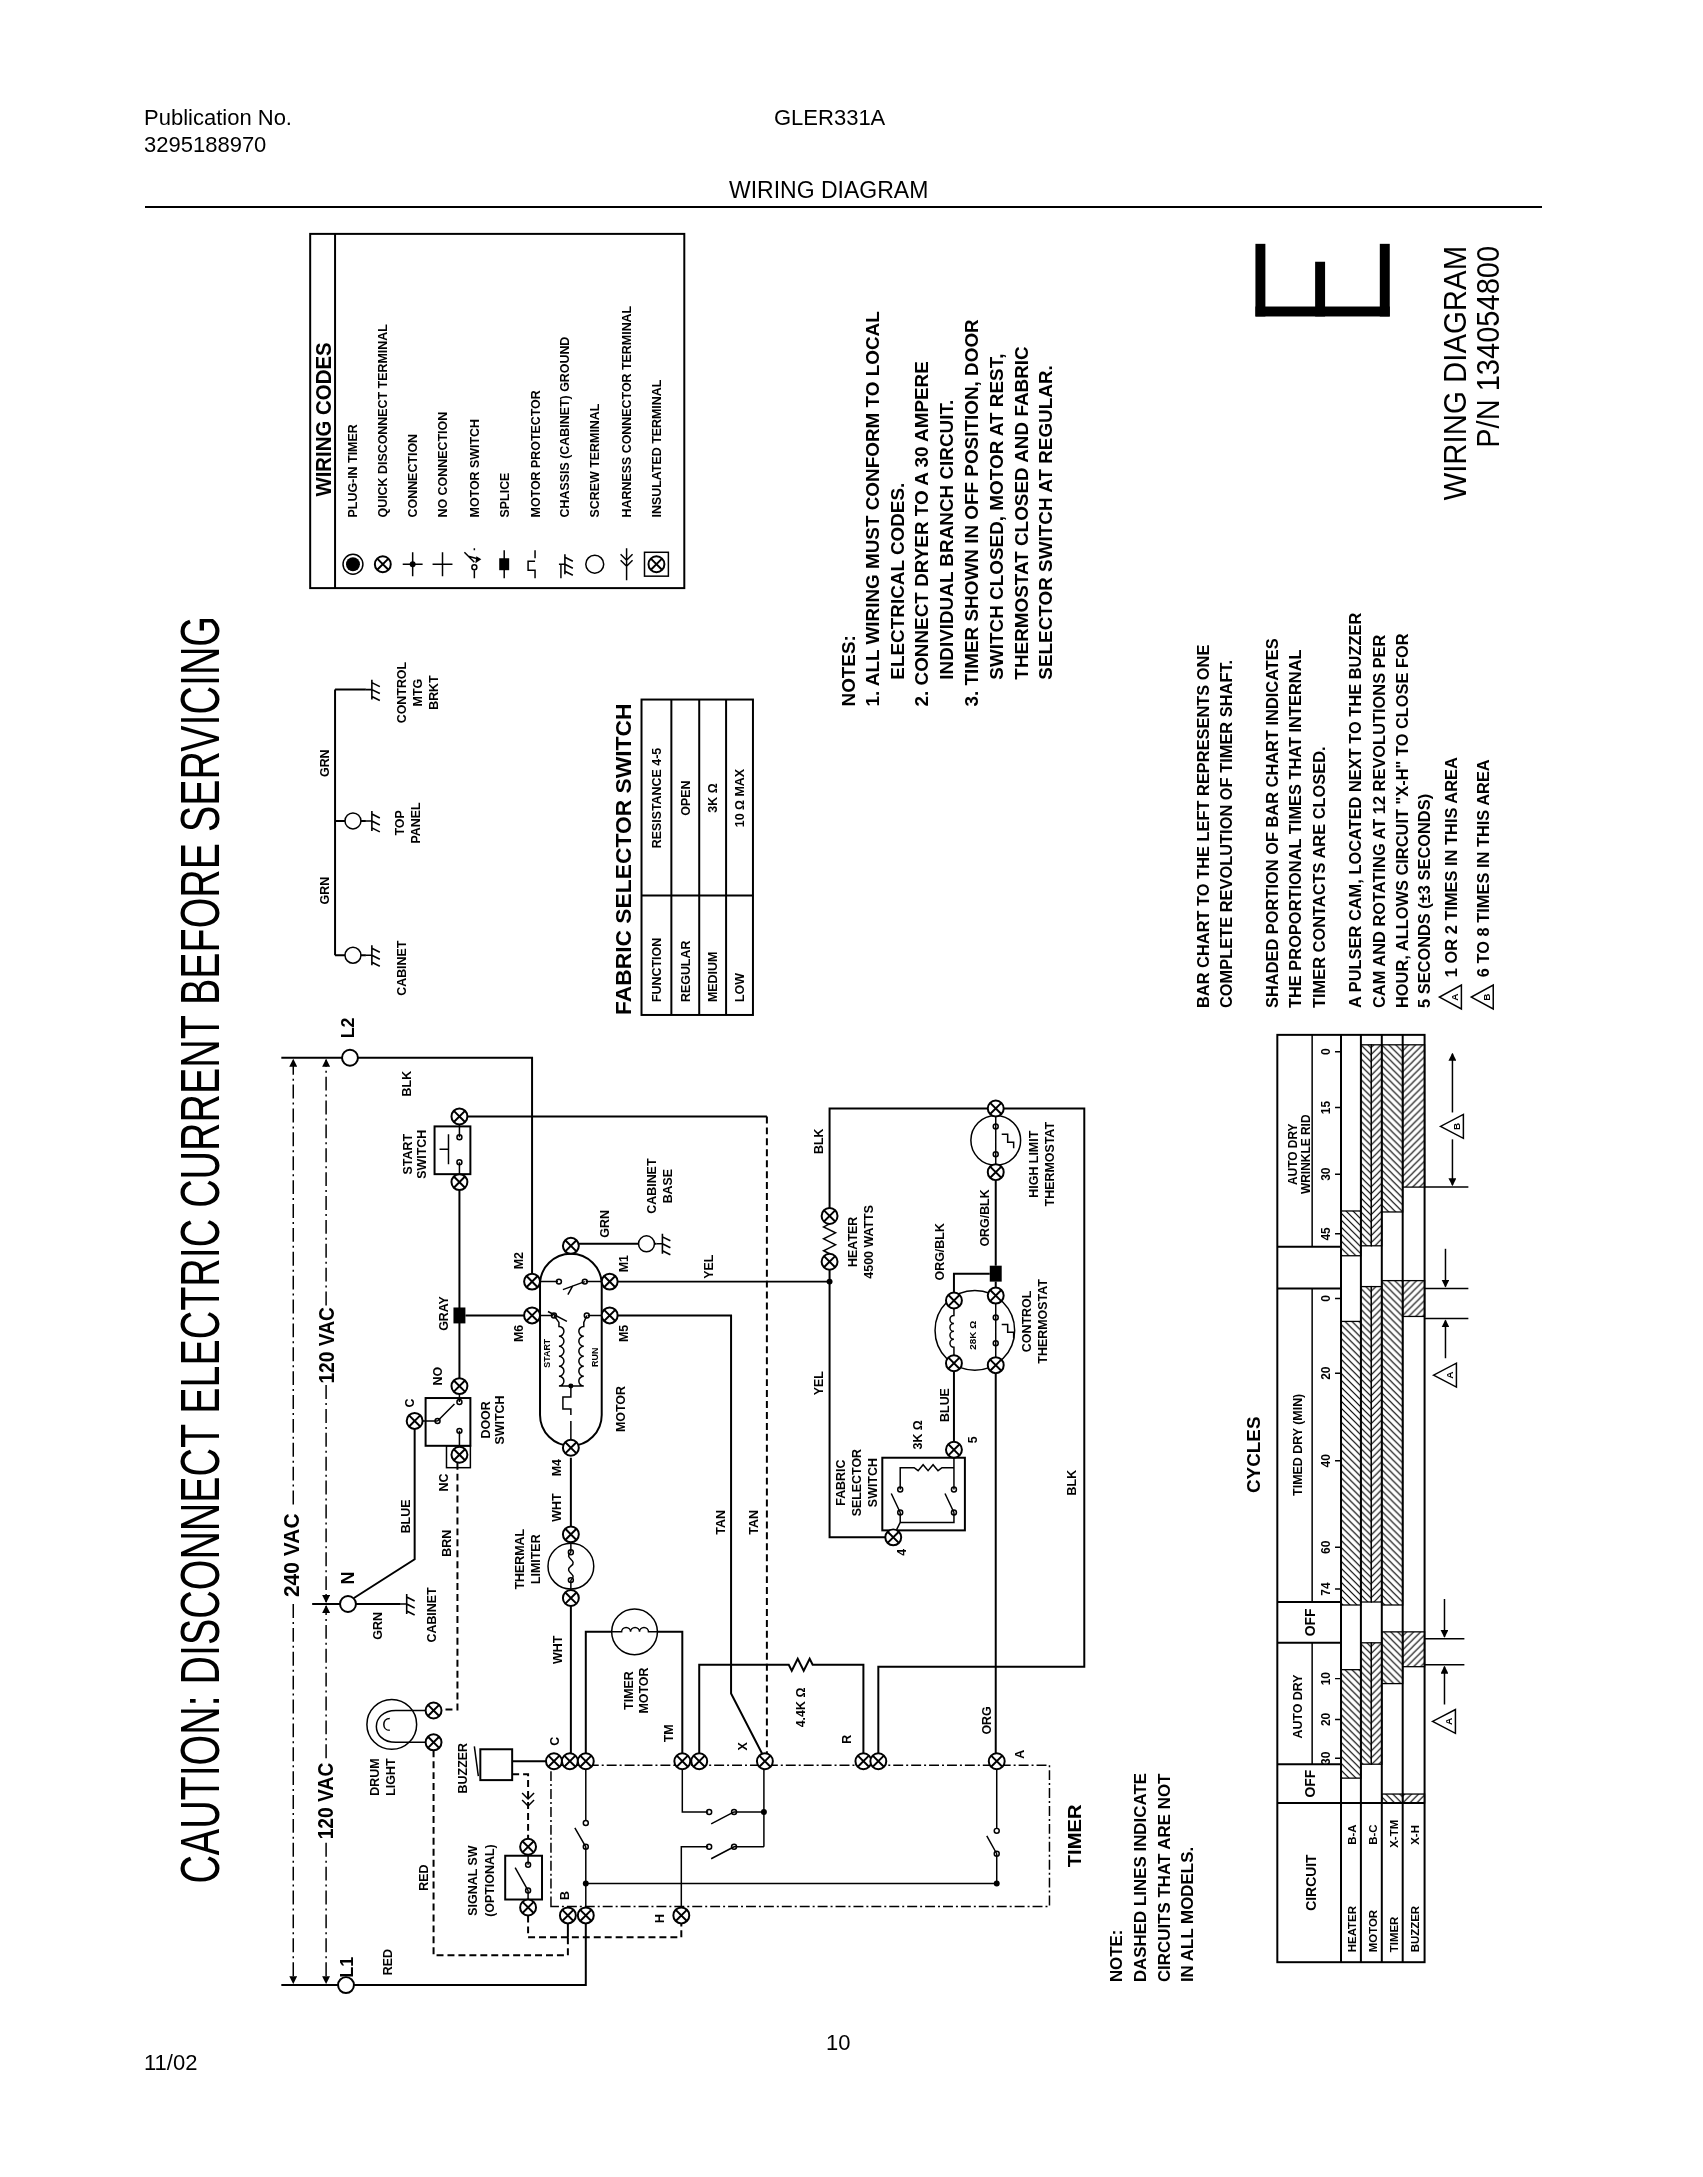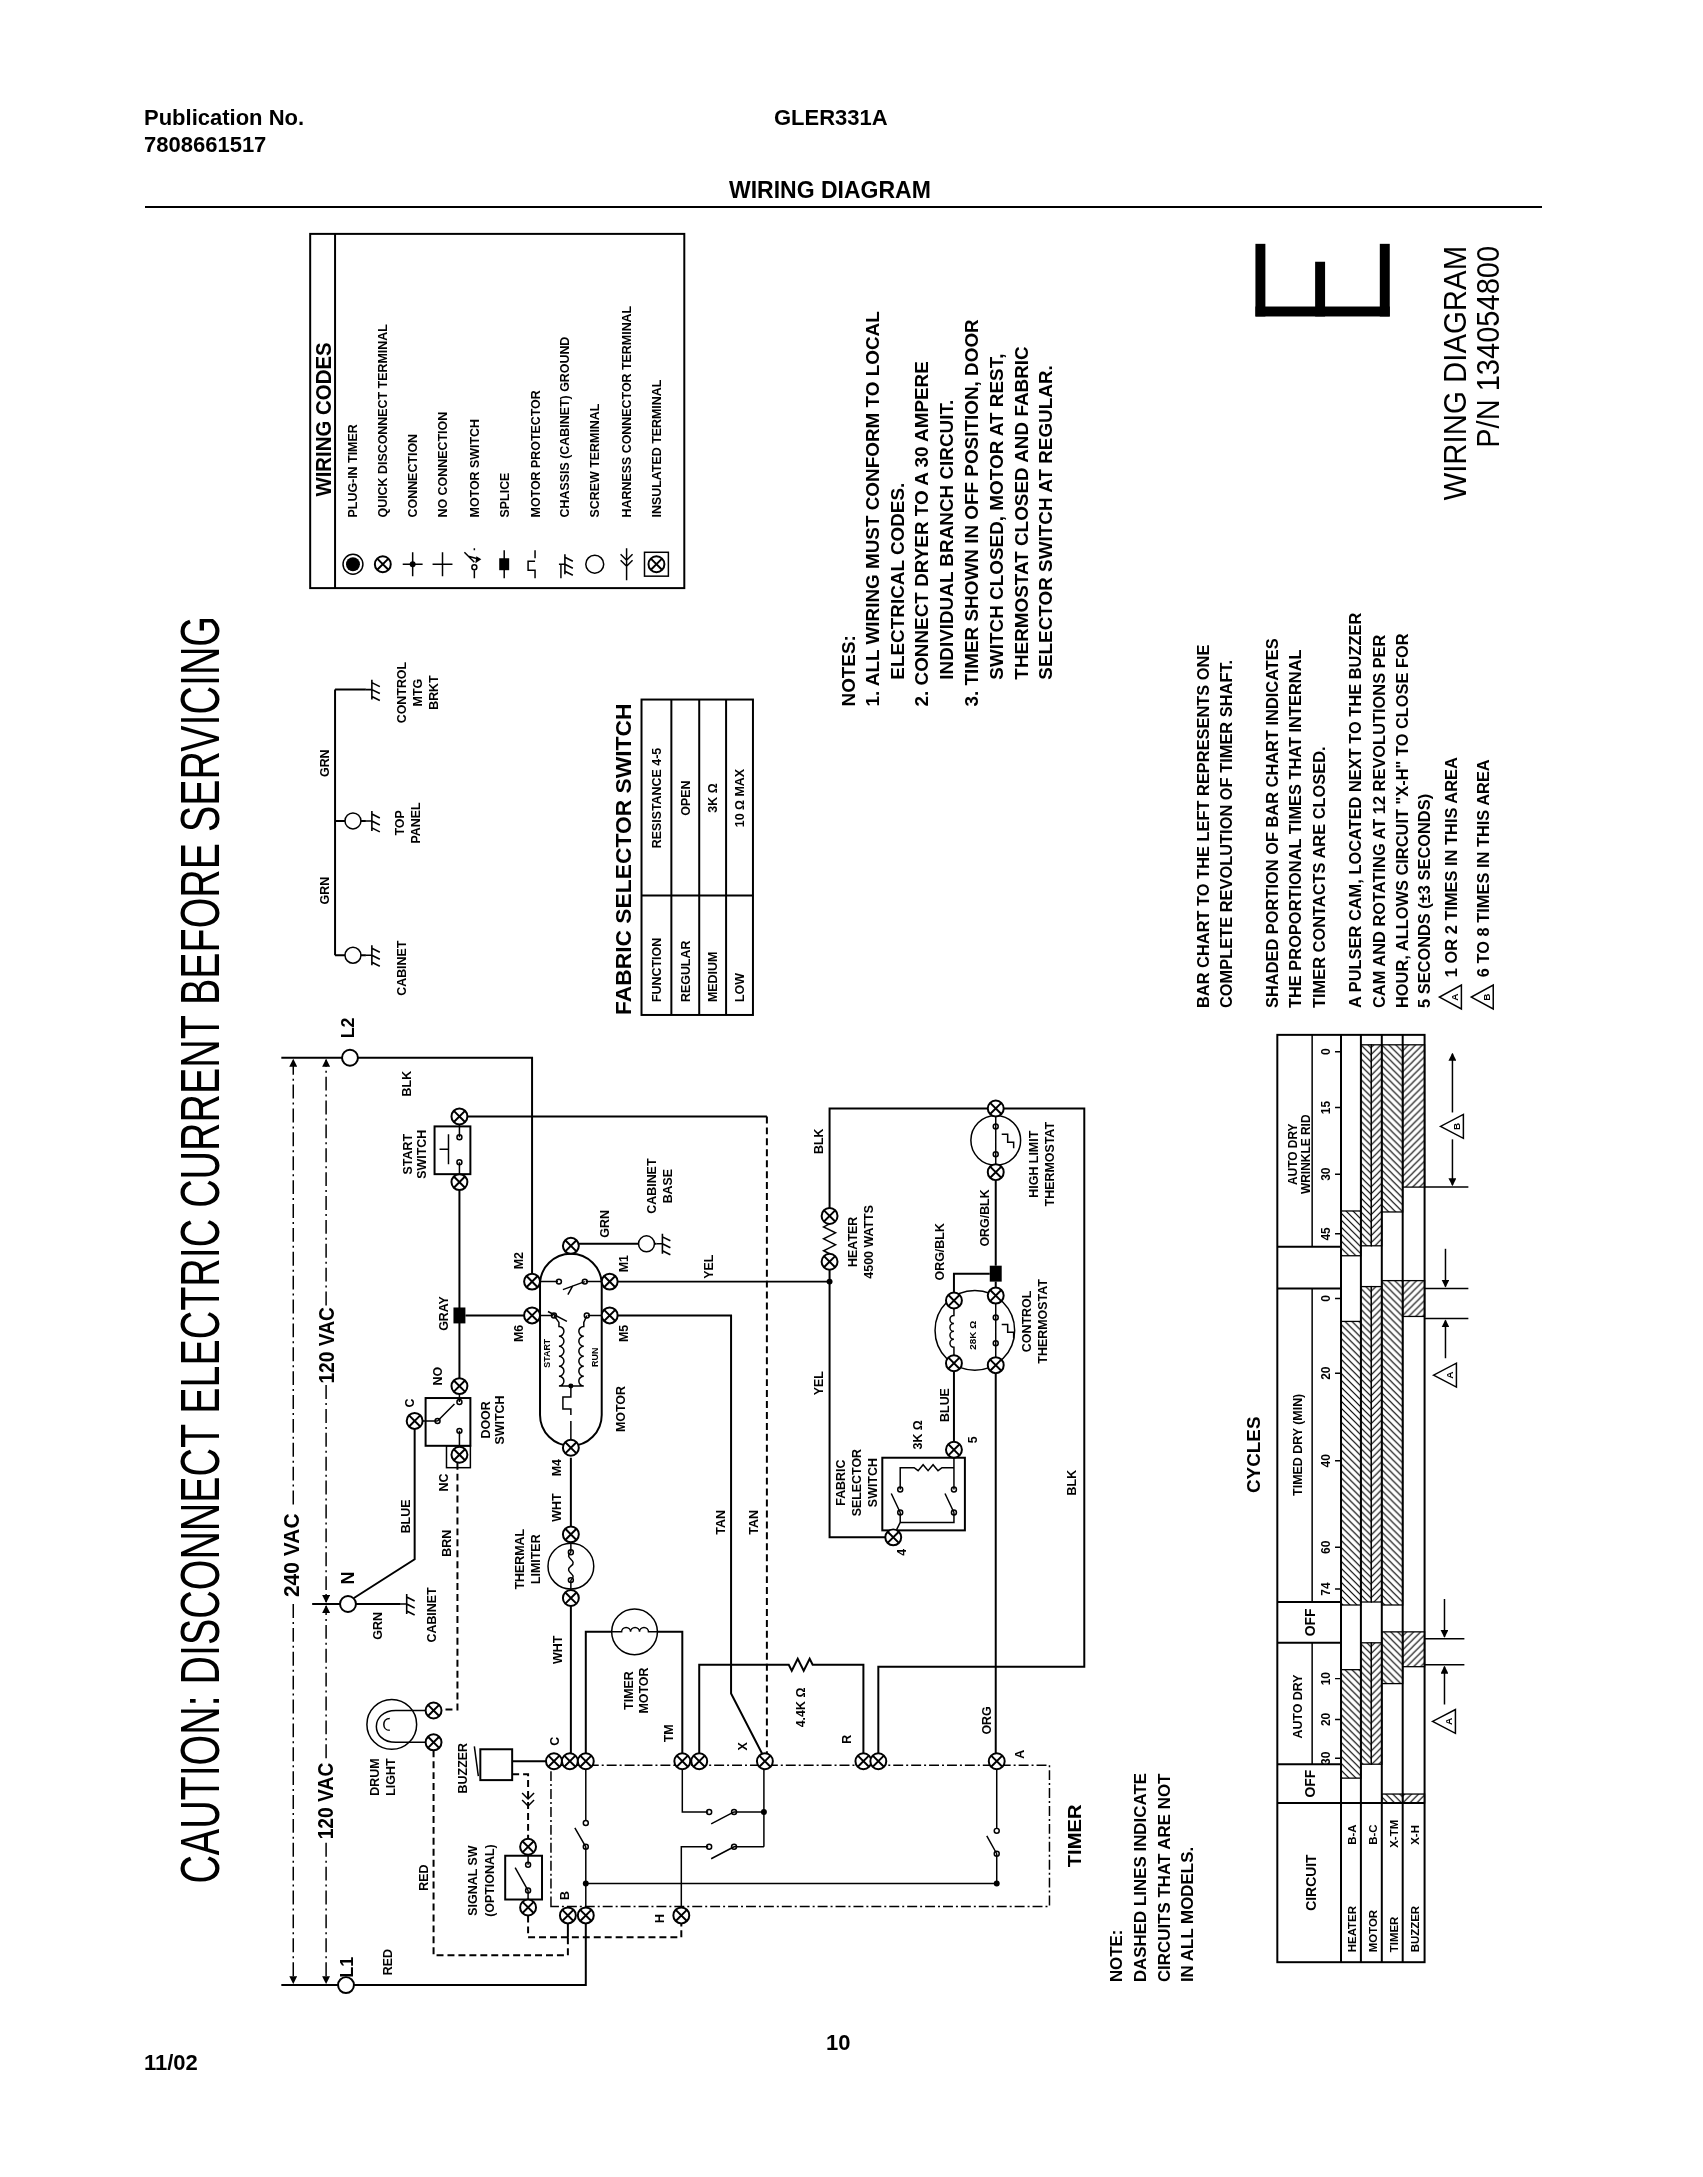--- a/index.html
+++ b/index.html
@@ -1,35 +1,35 @@
 <!DOCTYPE html>
 <html><head>
 <meta charset="utf-8">
 <style>
   html, body { margin: 0; padding: 0; background: #ffffff; }
   body { width: 1703px; height: 2177px; position: relative; overflow: hidden; }
-  .hdr { position: absolute; font-family: "Liberation Sans", sans-serif; color: #000; font-size: 22px; line-height: 26px; white-space: nowrap; font-weight: bold; }
+  .hdr { position: absolute; font-family: "Liberation Sans", sans-serif; color: #000; font-size: 22px; line-height: 26px; white-space: nowrap; }
   .rule { position: absolute; left: 145px; top: 206px; width: 1397px; height: 2px; background: #000; }
   #sheet { position: absolute; left: 145px; top: 211px; }
   .t { font-family: "Liberation Sans", sans-serif; font-weight: 700; font-size: 12.5px; text-anchor: middle; fill: #000; }
   .ts { text-anchor: start; }
   .reg { font-weight: 400; }
   .w { fill: none; stroke: #000; stroke-width: 2; }
   .thin { fill: none; stroke: #000; stroke-width: 1.5; }
   .dash { fill: none; stroke: #000; stroke-width: 2; stroke-dasharray: 7 4; }
   .dd { fill: none; stroke: #000; stroke-width: 1.5; stroke-dasharray: 14 4 2 4; }
   .box { fill: #fff; stroke: #000; stroke-width: 2; }
   .dot { fill: #000; }
   .solid { fill: #000; stroke: none; }
 </style>
 </head>
 <body>
 
 <div class="hdr" style="left:144px; top:105px;">Publication No.</div>
-<div class="hdr" style="left:144px; top:132px;">7808661517</div>
+<div class="hdr" style="left:144px; top:132px;">3295188970</div>
 <div class="hdr" style="left:774px; top:105px;">GLER331A</div>
 <div class="hdr" style="left:729px; top:177px; font-size:23px;">WIRING DIAGRAM</div>
 <div class="rule"></div>
 
 <svg id="sheet" width="1397" height="1791" viewBox="0 0 1404 1800" xmlns="http://www.w3.org/2000/svg">
   <defs>
     <g id="qd">
         <circle r="8" fill="#fff" stroke="#000" stroke-width="2"></circle>
         <path d="M-5.6 -5.6 L5.6 5.6 M-5.6 5.6 L5.6 -5.6" stroke="#000" stroke-width="2"></path>
       </g>

